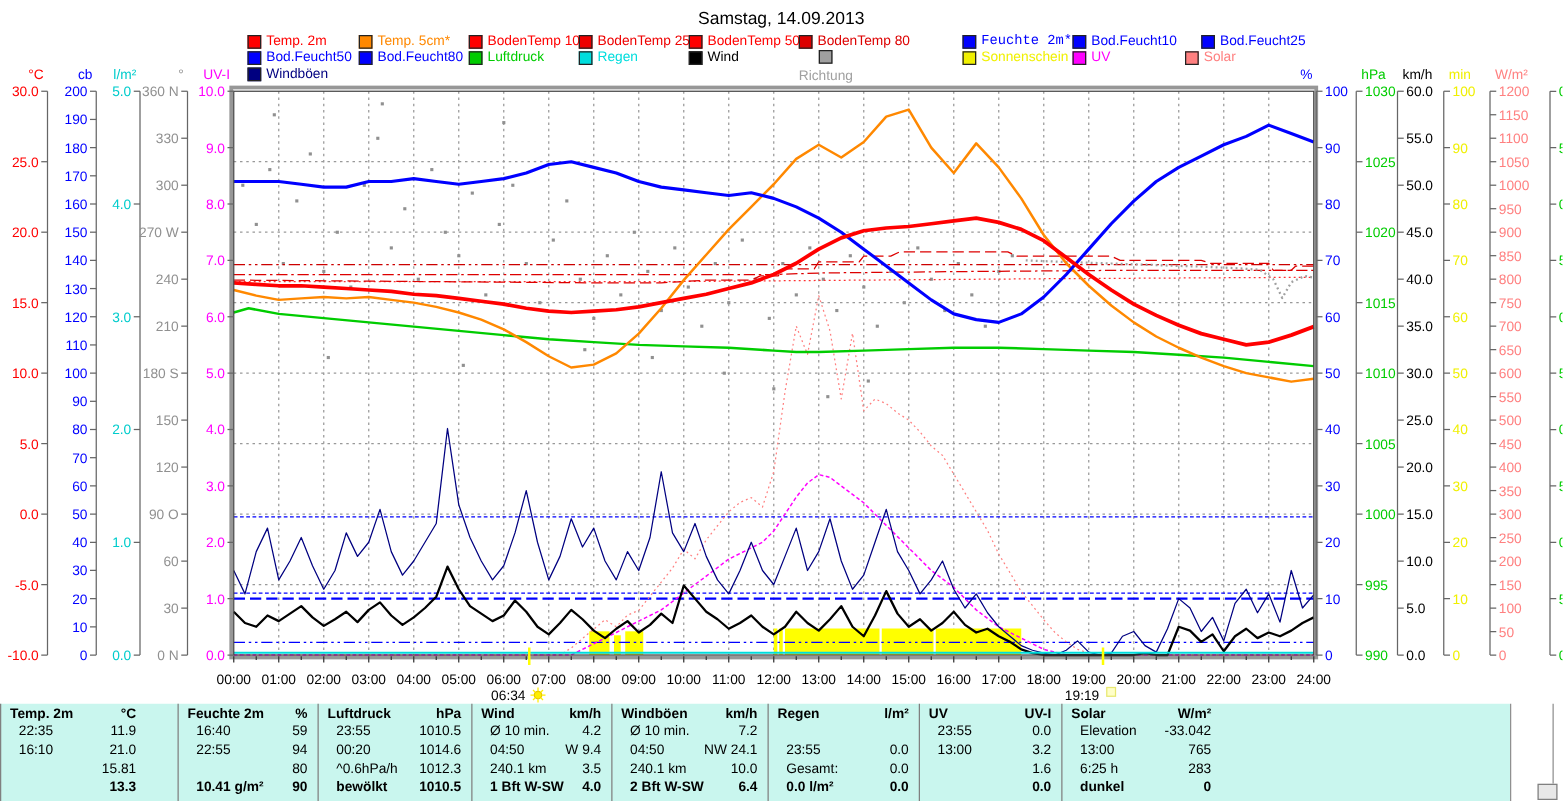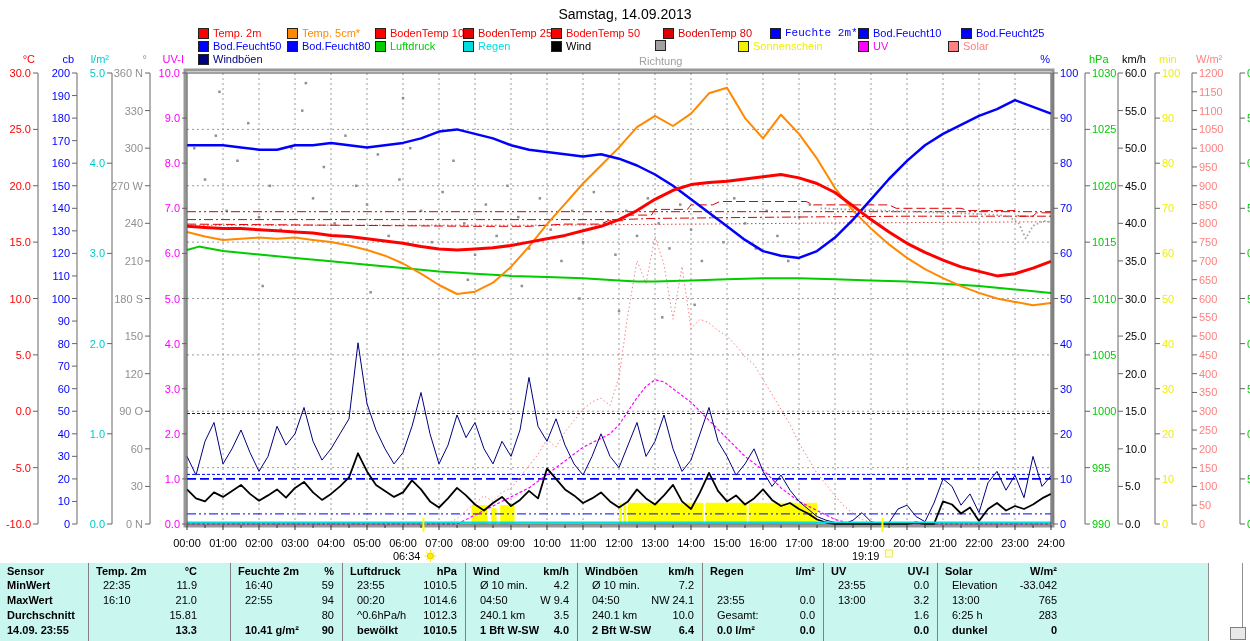--- a/index.html
+++ b/index.html
@@ -45,21 +45,21 @@
       <b style="color: rgb(255, 0, 0); font-weight: 400;">BodenTemp 10</b>
     </span>
     <span class="li" style="left: 463px; top: 27px;">
       <i class="sq" style="background: rgb(238, 0, 0);"></i>
       <b style="color: rgb(238, 0, 0); font-weight: 400;">BodenTemp 25</b>
     </span>
     <span class="li" style="left: 551px; top: 27px;">
       <i class="sq" style="background: rgb(255, 0, 0);"></i>
       <b style="color: rgb(255, 0, 0); font-weight: 400;">BodenTemp 50</b>
     </span>
-    <span class="li" style="left: 639px; top: 27px; padding-left: 24px;">
+    <span class="li" style="left: 639px; top: 27px;">
       <i class="sq" style="background: rgb(221, 0, 0);"></i>
       <b style="color: rgb(221, 0, 0); font-weight: 400;">BodenTemp 80</b>
     </span>
     <span class="li" style="left: 770px; top: 27px;">
       <i class="sq" style="background: rgb(0, 0, 255);"></i>
       <b style="color: rgb(0, 0, 255); font-weight: 400; font-family: Liberation Mono, monospace;">Feuchte 2m*</b>
     </span>
     <span class="li" style="left: 858px; top: 27px;">
       <i class="sq" style="background: rgb(0, 0, 255);"></i>
       <b style="color: rgb(0, 0, 255); font-weight: 400;">Bod.Feucht10</b>
@@ -85,21 +85,21 @@
       <b style="color: rgb(0, 221, 221); font-weight: 400;">Regen</b>
     </span>
     <span class="li" style="left: 551px; top: 40px;">
       <i class="sq" style="background: rgb(0, 0, 0);"></i>
       <b style="color: rgb(0, 0, 0); font-weight: 400;">Wind</b>
     </span>
     <span class="li" style="left: 639px; top: 40px; flex-direction: column;">
       <i class="sq" style="background: rgb(160, 160, 160);"></i>
       <b style="color: rgb(160, 160, 160); font-weight: 400;">Richtung</b>
     </span>
-    <span class="li" style="left: 738px; top: 40px;">
+    <span class="li" style="left: 770px; top: 40px;">
       <i class="sq" style="background: rgb(240, 240, 0);"></i>
       <b style="color: rgb(240, 240, 0); font-weight: 400;">Sonnenschein</b>
     </span>
     <span class="li" style="left: 858px; top: 40px;">
       <i class="sq" style="background: rgb(255, 0, 255);"></i>
       <b style="color: rgb(255, 0, 255); font-weight: 400;">UV</b>
     </span>
     <span class="li" style="left: 948px; top: 40px;">
       <i class="sq" style="background: rgb(255, 128, 128);"></i>
       <b style="color: rgb(255, 128, 128); font-weight: 400;">Solar</b>
@@ -623,27 +623,20 @@
       <line x1="427.112" y1="556" x2="424.41200000000003" y2="556" stroke="#ffee00" stroke-width="1"></line>
       <line x1="433.71200000000005" y1="556" x2="436.41200000000003" y2="556" stroke="#ffee00" stroke-width="1"></line>
       <line x1="428.21200000000005" y1="553.8" x2="426.41200000000003" y2="552" stroke="#ffee00" stroke-width="1"></line>
       <line x1="432.612" y1="558.2" x2="434.41200000000003" y2="560" stroke="#ffee00" stroke-width="1"></line>
       <line x1="428.21200000000005" y1="558.2" x2="426.41200000000003" y2="560" stroke="#ffee00" stroke-width="1"></line>
       <line x1="432.612" y1="553.8" x2="434.41200000000003" y2="552" stroke="#ffee00" stroke-width="1"></line>
     </g>
     <rect x="885.4119999999999" y="550" width="7" height="7" fill="#ffffc8" stroke="#e8e870"></rect>
   </svg>
 <div id="stats">
-    <div class="scol">
-      <div class="cell">Sensor</div>
-      <div class="cell">MinWert</div>
-      <div class="cell">MaxWert</div>
-      <div class="cell">Durchschnitt</div>
-      <div class="cell">14.09. 23:55</div>
-    </div>
     <div class="tg" style="width: 117px;">
       <div class="hdr">
         <span>Temp. 2m</span>
         <span>°C</span>
       </div>
       <div class="row">
         <span>22:35</span>
         <span>11.9</span>
       </div>
       <div class="row">

